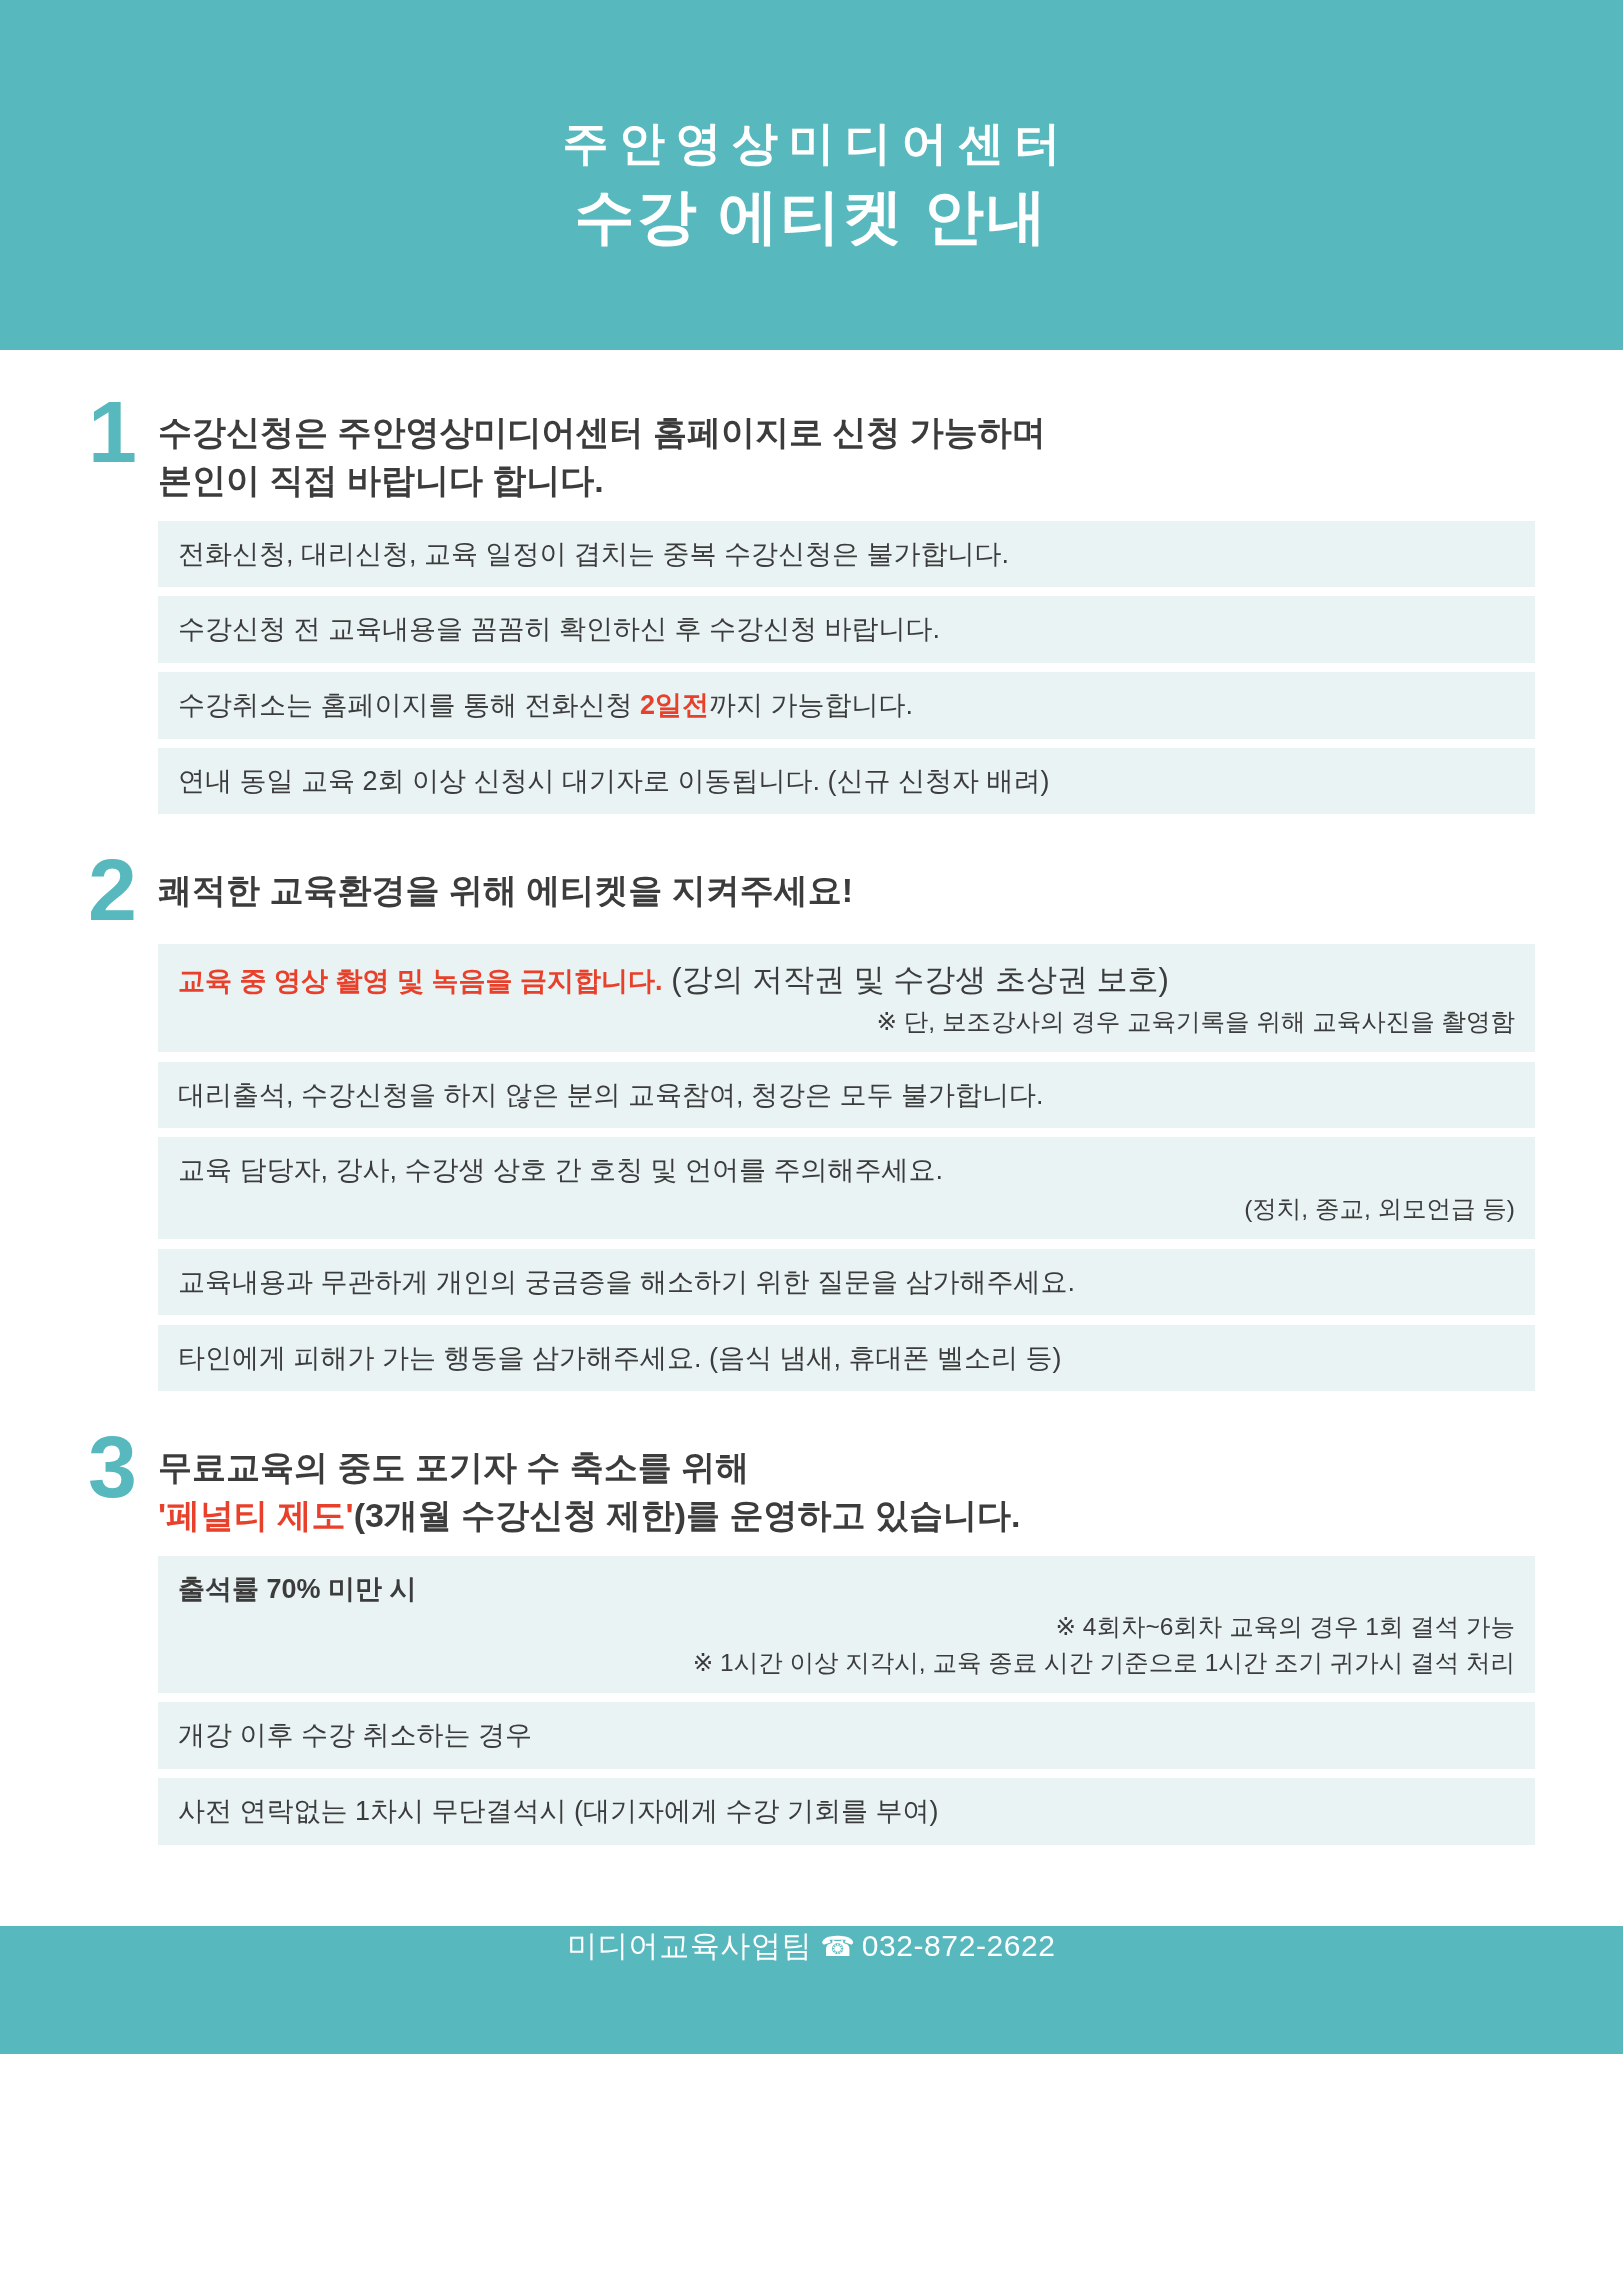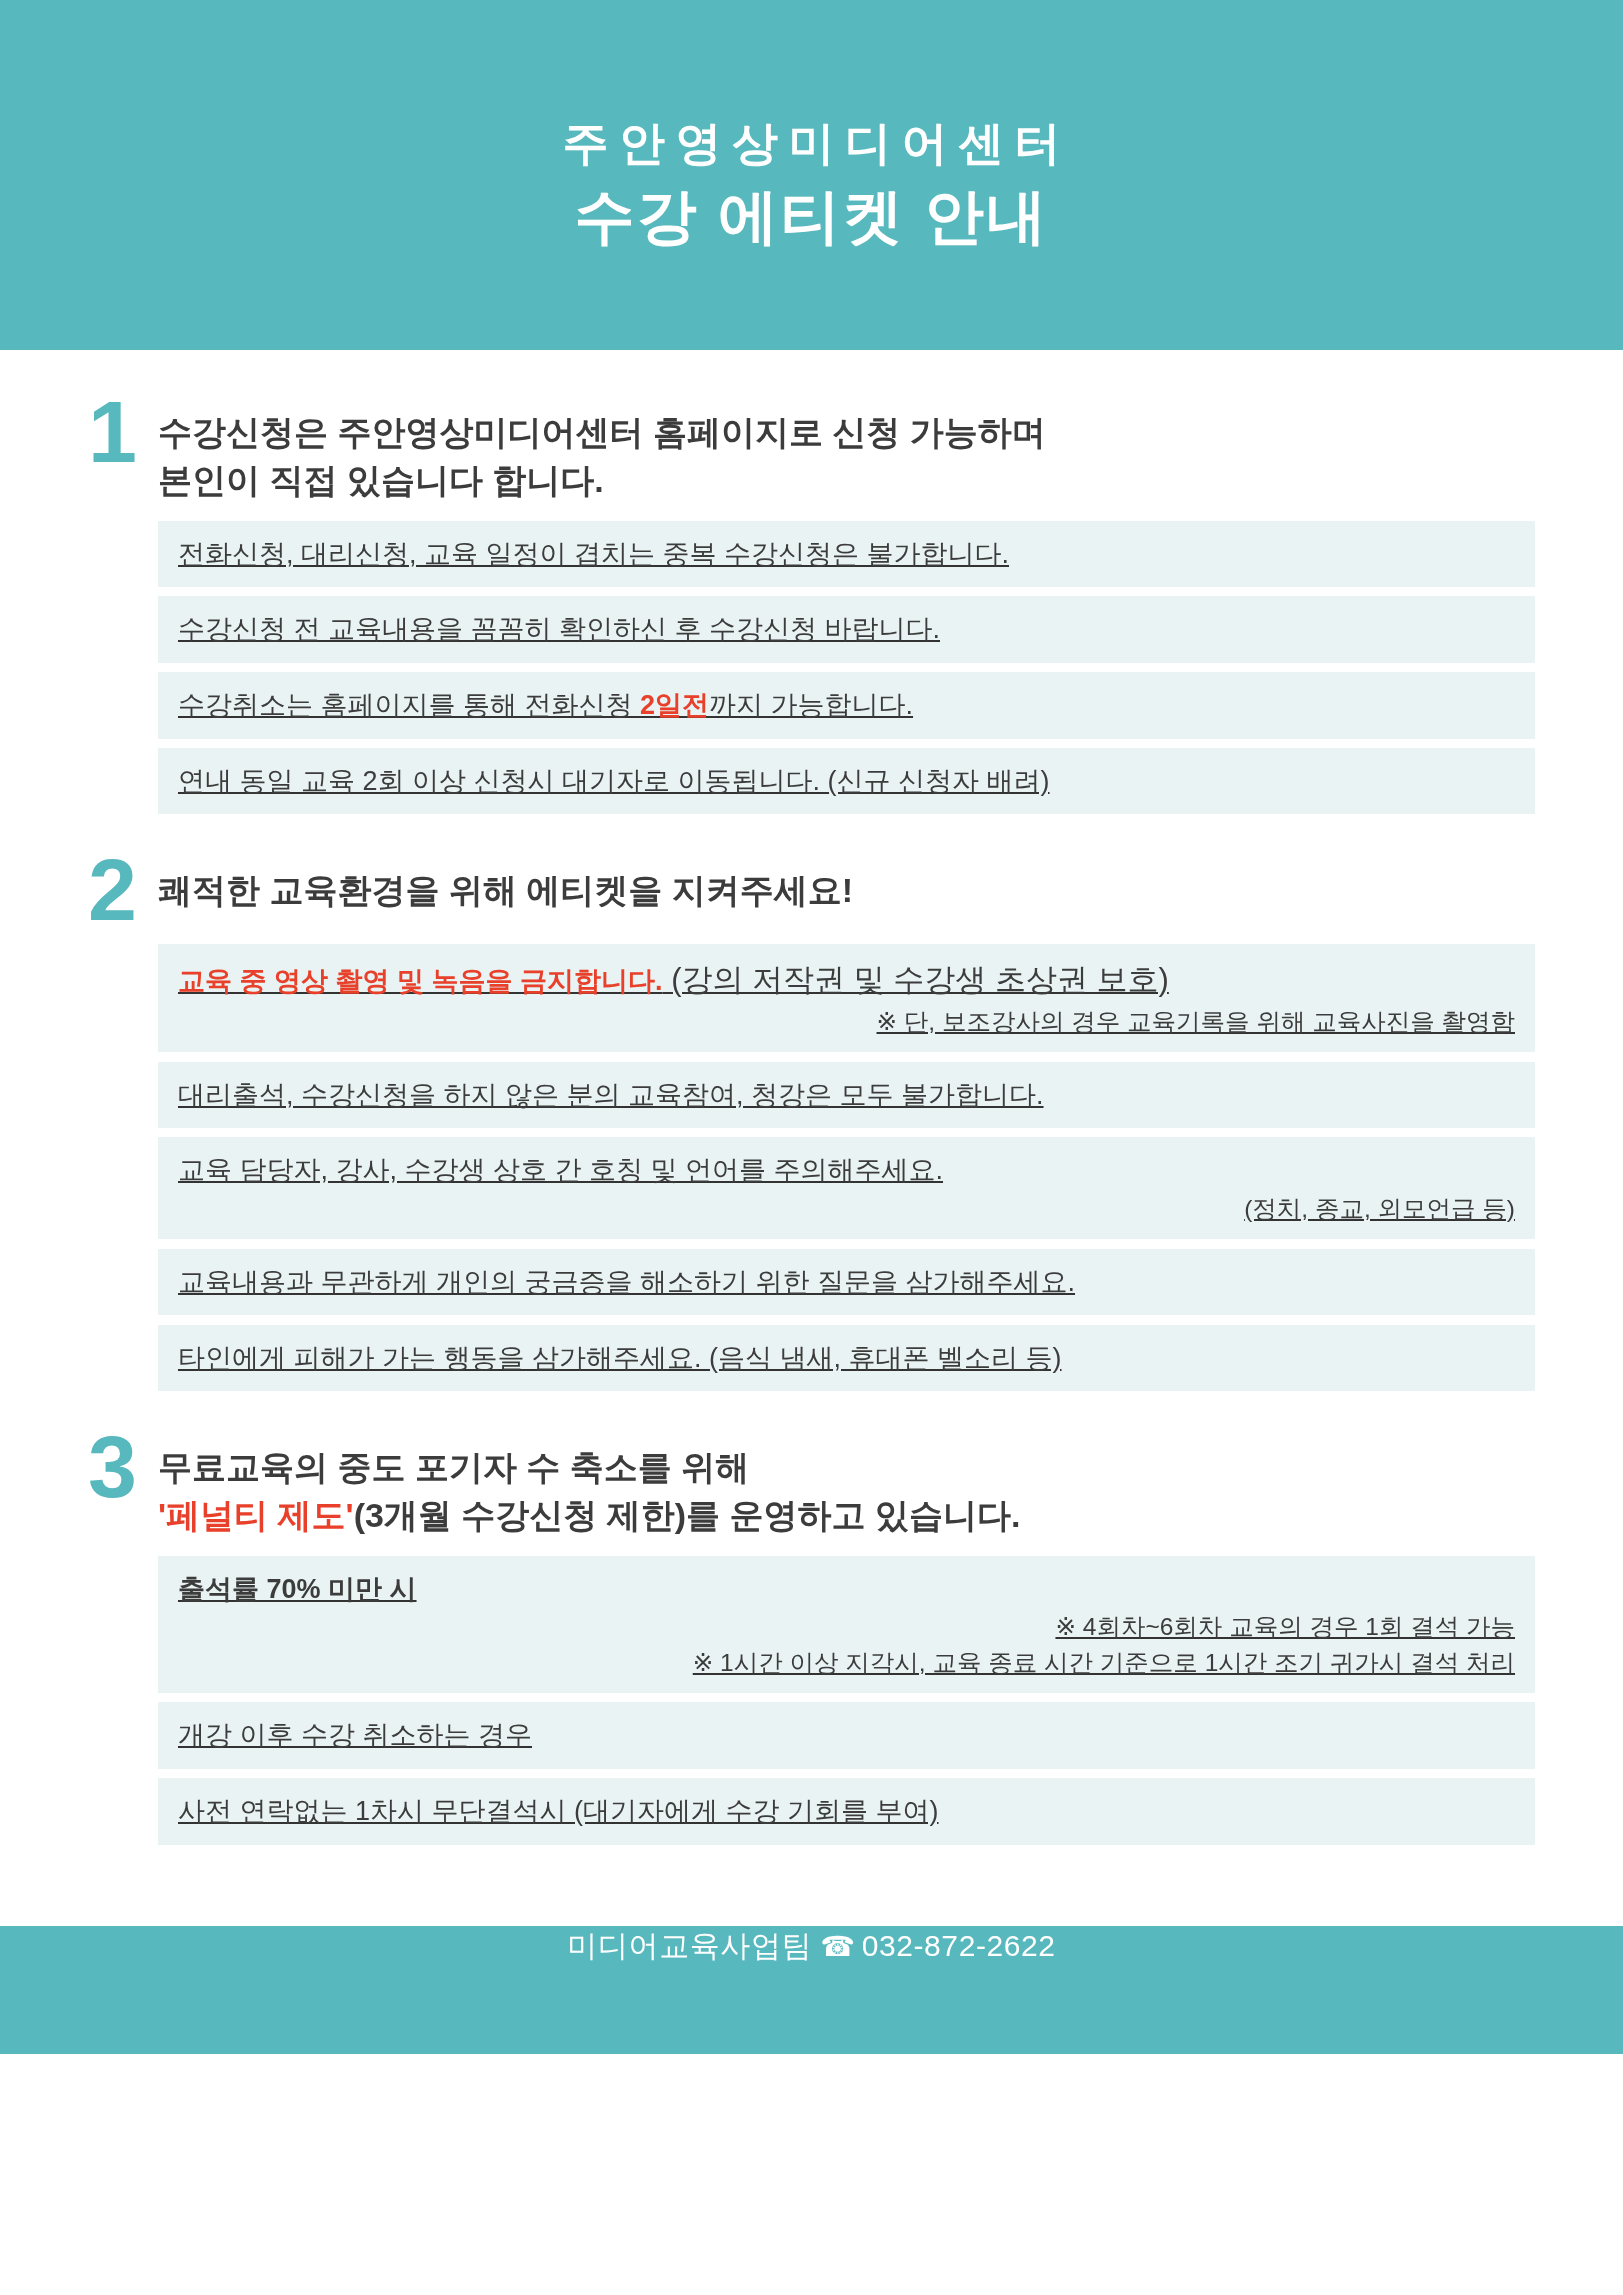--- a/index.html
+++ b/index.html
@@ -73,21 +73,20 @@
     color: #3c3c3c;
     line-height: 1.42;
     padding-top: 4.7px;
   }
   .section-heading .accent-red {
     color: #e8402a;
   }
 
   .items {
     padding-left: 70px;
-    text-decoration: underline;
   }
   .item {
     background: #e9f3f3;
     padding: 13px 20px;
     margin-bottom: 9.3px;
     font-size: 27px;
     line-height: 1.5;
     color: #3c3c3c;
     box-sizing: border-box;
   }
@@ -137,21 +136,21 @@
   <div class="header-title">수강 에티켓 안내</div>
 </div>
 
 <div class="content">
 
   <div class="section">
     <div class="section-head">
       <div class="section-num">1</div>
       <div class="section-heading">
         <div>수강신청은 주안영상미디어센터 홈페이지로 신청 가능하며</div>
-        <div>본인이 직접 있습니다 합니다.</div>
+        <div>본인이 직접 바랍니다 합니다.</div>
       </div>
     </div>
     <div class="items">
       <div class="item">
         <span>전화신청, 대리신청, 교육 일정이 겹치는 중복 수강신청은 불가합니다.</span>
       </div>
       <div class="item">
         <span>수강신청 전 교육내용을 꼼꼼히 확인하신 후 수강신청 바랍니다.</span>
       </div>
       <div class="item">

